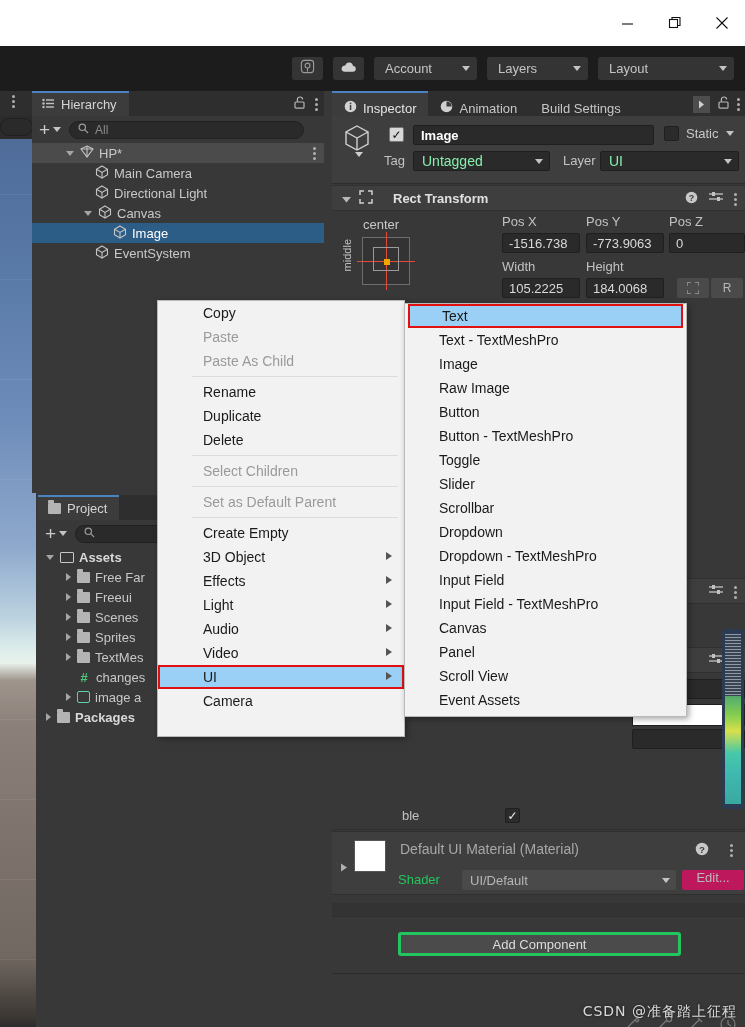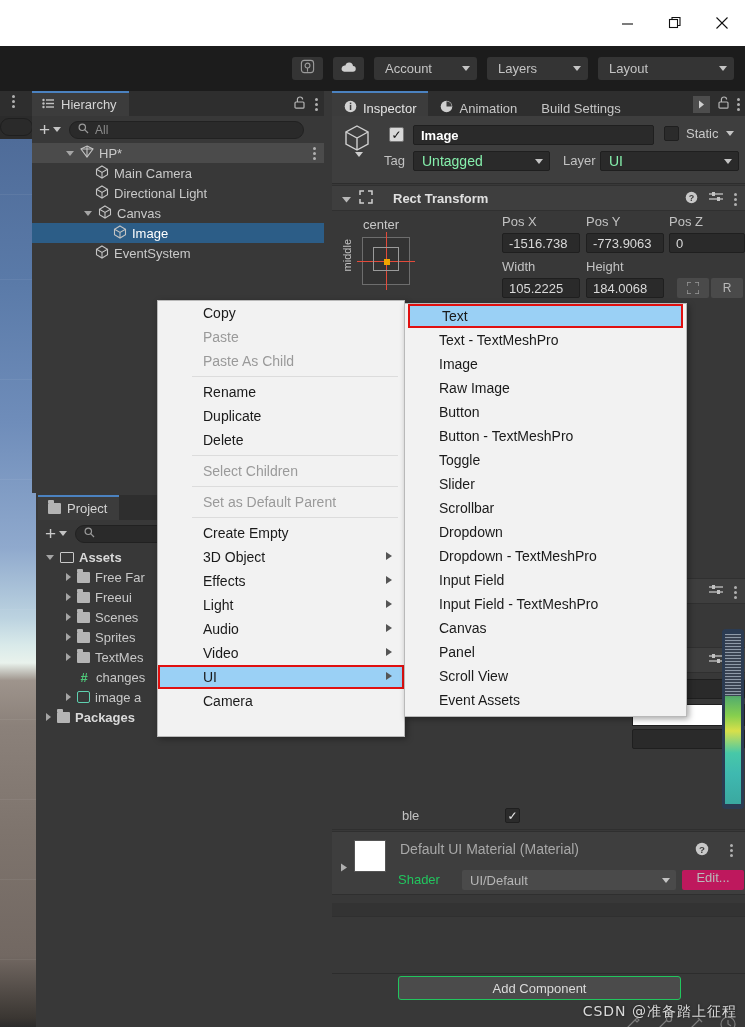--- a/index.html
+++ b/index.html
@@ -204,22 +204,22 @@
   .mat-swatch { width: 32px; height: 32px; background: #ffffff; border: 1px solid #555; }
   .mat-title { color: #a8a8a8; font-size: 14px; }
   .shader-drop {
     height: 20px; background: #4a4a4a; border-radius: 2px; color: #b6b6b6; font-size: 13px;
     display:flex; align-items:center; justify-content: space-between; padding: 0 6px 0 8px;
   }
   .edit-btn { width: 62px; height: 20px; background: #be185d; border-radius:2px; display:flex; align-items:flex-start; justify-content:center; color:#b9b9b9; font-size:13px; }
 
   .add-comp {
     position: absolute; left: 66px; top: 841px; width: 283px; height: 24px;
-    background: #4b4b4b; border: 1px solid #22c55e; border-radius: 3px;
-    display:flex; align-items:center; justify-content:center; color:#dcdcdc; font-size:13px;margin-top:44px;
+    background: #4b4b4b; border: 3px solid #22c55e; border-radius: 3px;
+    display:flex; align-items:center; justify-content:center; color:#dcdcdc; font-size:13px;
   }
 
   
   .picker-strip {
     position: absolute; right: 1px; top: 538px; width: 22px; height: 180px;
     background: #2b3b52; border-radius: 4px; padding: 5px 3px;
   }
   .picker-strip .grad {
     width: 16px; height: 170px;
     background: linear-gradient(to bottom,#3a3a3a 0%,#4a4a4a 25%,#58b06a 38%,#86cf4e 48%,#d8e04a 57%,#47c8a8 70%,#3fb9b0 82%,#3aa8a0 100%);

